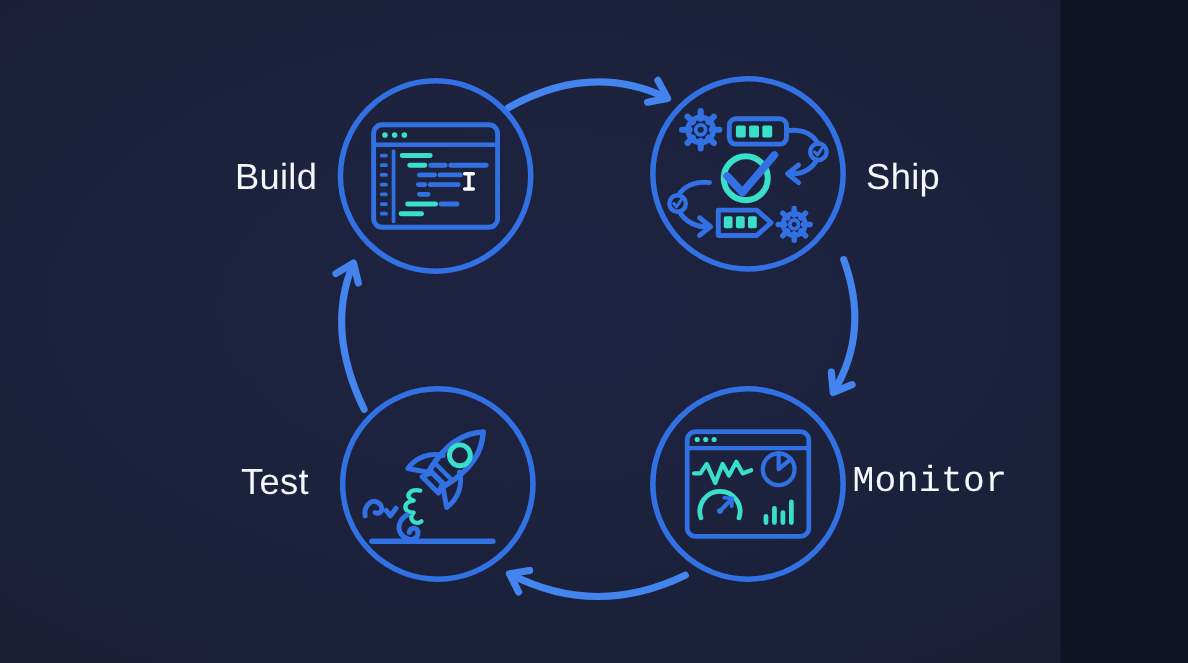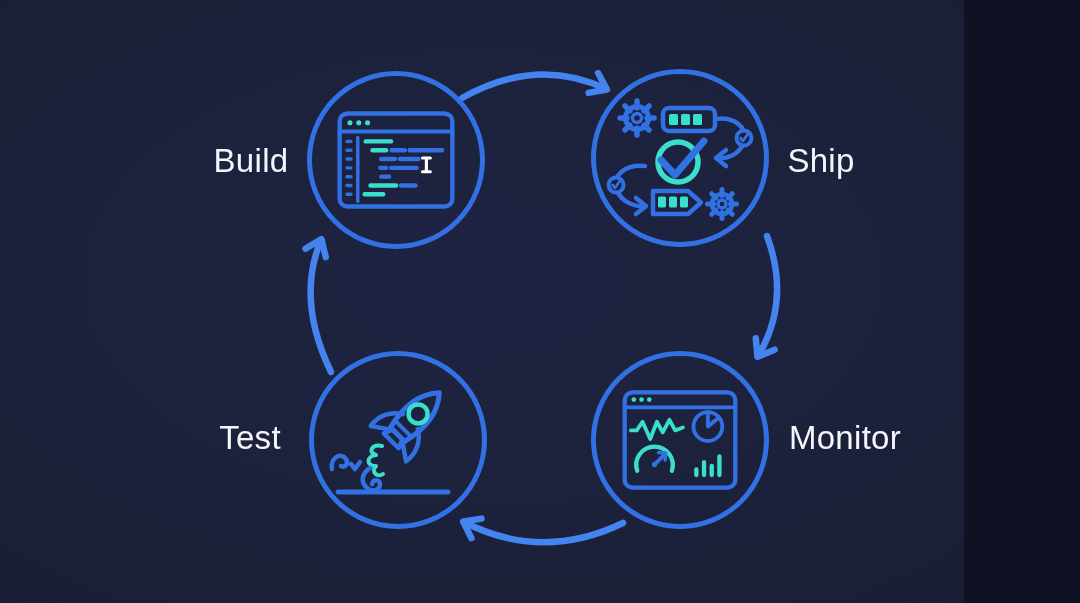--- a/index.html
+++ b/index.html
@@ -128,21 +128,21 @@
       </g>
       <g>
         <path class="sT" stroke-width="4.5" d="M 15.5 84 A 19 19 0 1 1 51.5 84"></path>
         <path class="sB" stroke-width="4" d="M 33.5 77.5 L 44.5 66.5"></path>
         <path class="sB" stroke-width="3.5" d="M 37.5 65 L 45 65.5 L 44.5 73"></path>
         <circle class="fB" cx="33.5" cy="77.5" r="2.8"></circle>
       </g>
       <path class="sT" stroke-width="4.5" d="M 77 82.5 V 88.5 M 85 75 V 88.5 M 93 79 V 88.5 M 101 69 V 88.5"></path>
     </svg>
   </div>
-  <div class="node-label" style="left:775px; top:418px;">Monitor</div>
+  <div class="node-label" style="left:775px; top:418px;font-family:Liberation Mono, monospace;">Monitor</div>
 
   <div class="node-circle" style="left:309px; top:351px;">
     <svg width="150" height="150" viewBox="0 0 150 150">
       <g transform="translate(88,56) rotate(45)">
         <path class="sB" stroke-width="5" d="M 0 -40 C 13 -26 16 -5 10 19 L -10 19 C -16 -5 -13 -26 0 -40 Z"></path>
         <circle class="sT" stroke-width="4.5" cx="0" cy="-10" r="9.5"></circle>
         <path class="sB" stroke-width="4" d="M -11.5 11 H 11.5"></path>
         <path class="sB" stroke-width="4.5" d="M -10.5 1 C -21 7 -27 19 -25 32 L -10.5 22"></path>
         <path class="sB" stroke-width="4.5" d="M 10.5 1 C 21 7 27 19 25 32 L 10.5 22"></path>
         <path class="sB" stroke-width="4.5" d="M -7 19 L -10.5 28 H 10.5 L 7 19"></path>

